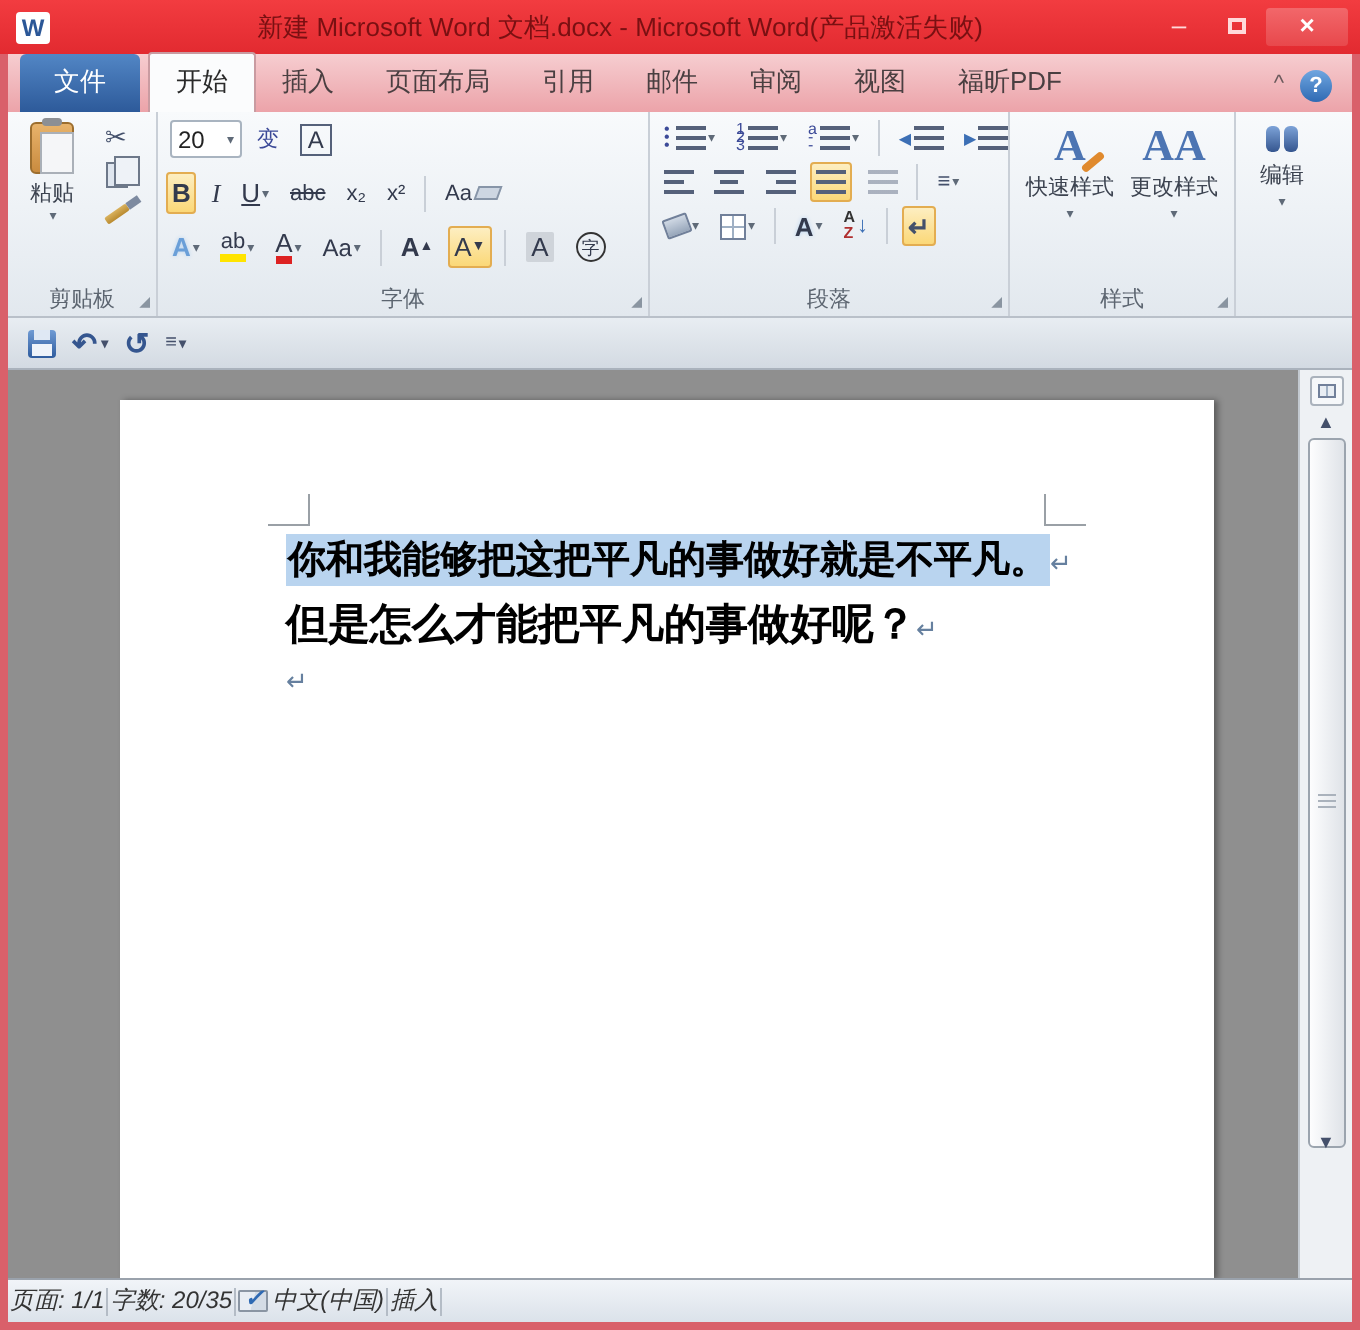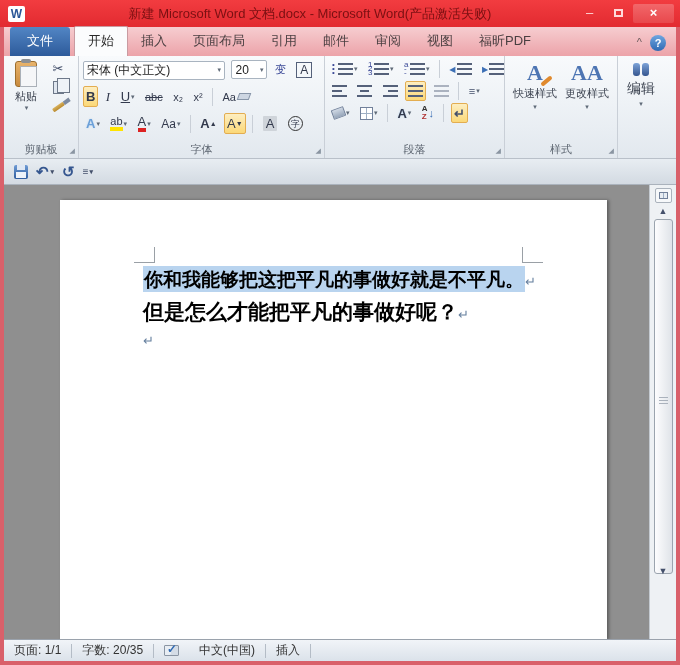--- a/index.html
+++ b/index.html
@@ -144,21 +144,21 @@
     background:#e08a2e; transform:rotate(-40deg); border-radius:2px; }
   .style-lbl { font-size:11px; color:#3c4350; margin-top:1px; white-space:nowrap; }
   .style-dd { font-size:7px; color:#5f6a78; margin-top:2px; }
 
   
   .g-edit { width:46px; border-right:none; }
   .edit-btn { display:flex; flex-direction:column; align-items:center; padding-top:4px; }
   .binoc { display:flex; }
   .binoc i { width:7px; height:13px; background:linear-gradient(#7da3d8,#35568f); border-radius:3px; }
   .binoc i + i { margin-left:2px; }
-  .edit-lbl { font-size:14px; color:#3c4350; margin-top:4px; }
+  .edit-lbl { font-size:11px; color:#3c4350; margin-top:4px; }
 
   
   .qat { position:absolute; left:4px; top:159px; width:672px; height:26px;
     background:linear-gradient(#e8edf2,#d3dae2); border-bottom:1px solid #aab2bc;
     display:flex; align-items:center; padding-left:10px; }
   .qat-btn { display:flex; align-items:center; margin-right:8px; color:#35568f; font-size:15px; font-weight:bold; }
   .save-ico { width:14px; height:14px; background:linear-gradient(#6f9bd4,#2f5c9e); border-radius:2px; position:relative; }
   .save-ico:before { content:""; position:absolute; left:3px; top:0; width:8px; height:5px; background:#dfe8f4; }
   .save-ico:after { content:""; position:absolute; left:2px; bottom:1px; width:10px; height:6px; background:#eef3fa; }
   .qat-dd { font-size:7px; color:#44506b; margin-left:2px; }
@@ -203,21 +203,21 @@
   .wm-logo .handle { position:absolute; left:24px; top:26px; width:6px; height:12px; background:#ffa200;
     border-radius:3px; transform:rotate(-45deg); }
   .wm-text { margin-left:2px; }
   .wm-name { font-size:27px; color:#111; font-weight:bold; font-family:"DejaVu Serif","Liberation Serif",serif; line-height:28px; }
   .wm-url { font-size:13px; color:#1b1b1b; line-height:14px; }
 
   
   .statusbar { position:absolute; left:4px; top:639px; width:672px; height:22px;
     background:linear-gradient(#f1f4f8,#dbe2ea); border-top:1px solid #9aa2ac;
     display:flex; align-items:center; font-size:12px; color:#333; }
-  .sb-item { padding:0 10px; display:flex; align-items:center; height:100%; }
+  .sb-item { padding:0 1px; display:flex; align-items:center; height:100%;font-style:italic; }
   .sb-sep { width:1px; height:14px; background:#b4bcc6; }
   .spell-ico { position:relative; width:15px; height:11px; background:linear-gradient(105deg,#e8edf3 49%,#d4dce6 51%);
     border:1px solid #8a95a3; border-radius:1px; }
   .spell-ico:after { content:"\2713"; position:absolute; left:2px; top:-4px; color:#2f6ab3; font-size:12px; font-weight:bold; }
   .sb-right { margin-left:auto; display:flex; align-items:center; height:100%; }
   .view-btn { width:19px; height:17px; border:1px solid transparent; border-radius:2px;
     display:flex; align-items:center; justify-content:center; }
   .view-btn.hl { background:linear-gradient(#fdeec1,#fbd878); border-color:#e3ad51; }
   .vico { width:11px; height:11px; border:1px solid #55617a; background:
     linear-gradient(#8b9ab1 0 0) 50% 3px/7px 1px no-repeat,
@@ -304,24 +304,20 @@
       </div>
       <div class="rgroup-foot">
         <span>剪贴板</span>
         <span class="launcher">◢</span>
       </div>
     </div>
 
     <div class="rgroup g-font">
       <div class="rgroup-body">
         <div class="frow">
-          <span class="combo font-name">
-            <span>宋体 (中文正文)</span>
-            <span class="dd">▾</span>
-          </span>
           <span class="combo font-size">
             <span>20</span>
             <span class="dd">▾</span>
           </span>
           <span class="rbtn">
               <span class="phon">变</span>
             </span>
           <span class="rbtn">
               <span class="border-a">A</span>
             </span>

